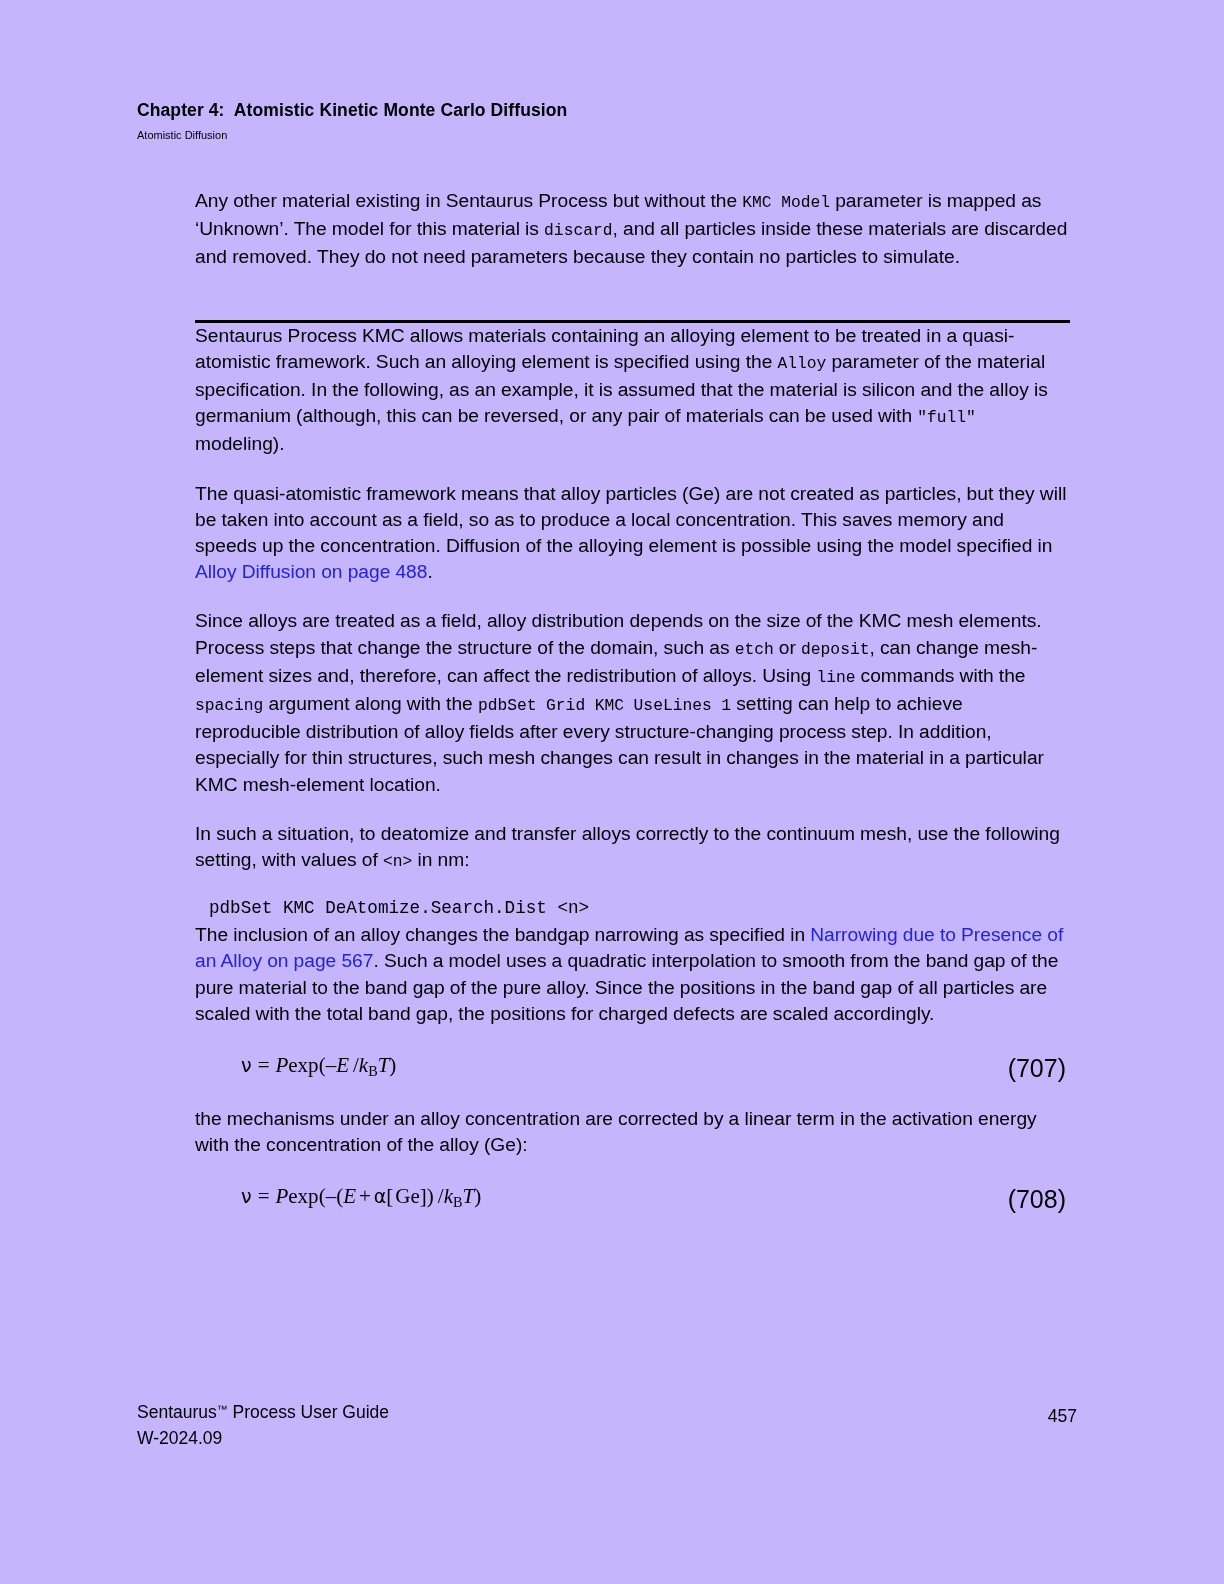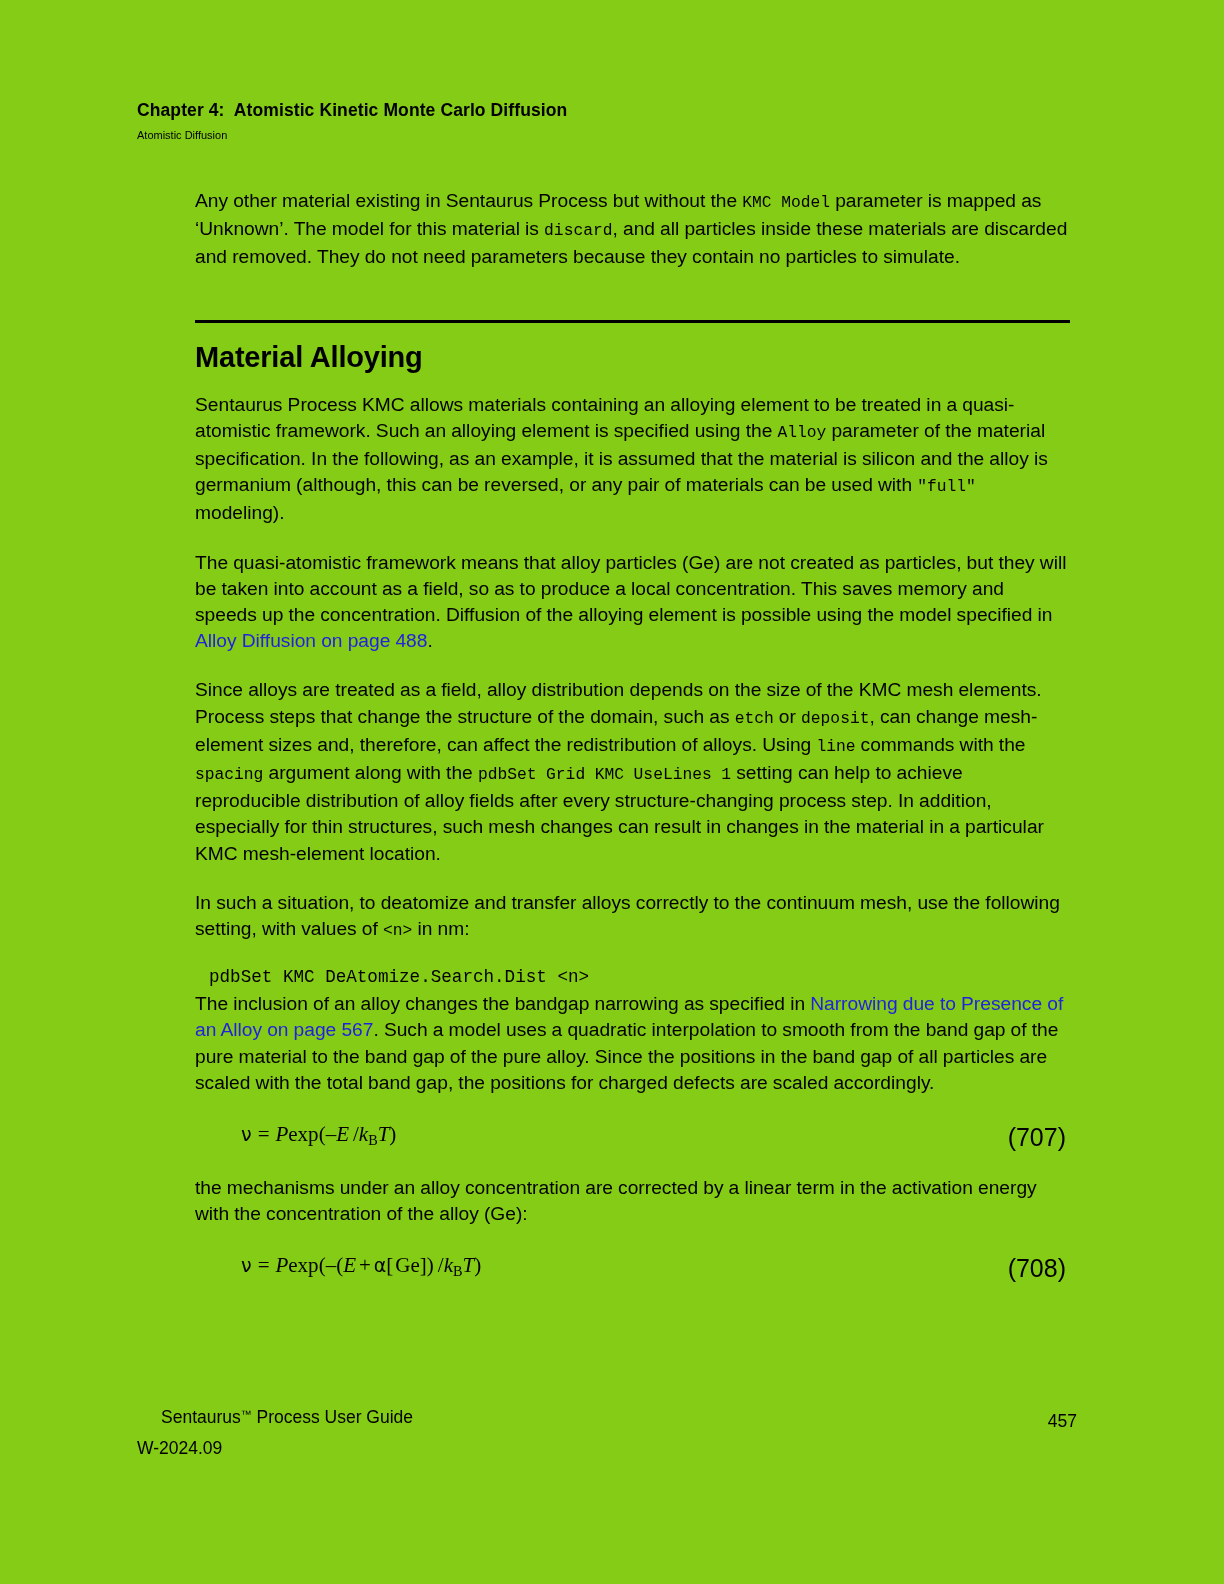--- a/index.html
+++ b/index.html
@@ -11,21 +11,21 @@
   body {
     font-family: "Liberation Sans", sans-serif;
     color: #000000;
     -webkit-font-smoothing: antialiased;
   }
   .page {
     position: relative;
     width: 1224px;
     height: 1584px;
     margin: 0 auto;
-    background: #84cc16;
+    background: #c4b5fd;
     overflow: hidden;
     box-sizing: border-box;
   }
 
   
   .running-header {
     position: absolute;
     left: 137px;
     top: 98px;
     width: 940px;
@@ -125,22 +125,21 @@
   
   .footer {
     position: absolute;
     left: 137px;
     top: 1396px;
     width: 940px;
   }
   .footer-row {
     position: relative;
     font-size: 17.5px;
-    line-height: 36px;
-    margin-left: 24px;
+    line-height: 26px;
   }
   .footer .guide-title { display: inline-block; }
   .footer .page-number {
     position: absolute;
     right: 0;
     top: 7px;
     font-size: 17.5px;
   }
   .footer .version { font-size: 17.5px; line-height: 26px; }
   sup.tm { font-size: 0.62em; vertical-align: 0.42em; }
@@ -154,21 +153,20 @@
     <div class="chapter-line">Chapter 4:  Atomistic Kinetic Monte Carlo Diffusion</div>
     <div class="section-line">Atomistic Diffusion</div>
   </div>
 
   <div class="body-col">
 
     <p class="para"><span>Any other material existing in Sentaurus Process but without the </span><code class="mono">KMC Model</code><span> parameter is mapped as ‘Unknown’. The model for this material is </span><code class="mono">discard</code><span>, and all particles inside these materials are discarded and removed. They do not need parameters because they contain no particles to simulate.</span></p>
 
     <div style="height:26px"></div>
     <hr class="section-rule">
-    <h1 class="section-title">Material Alloying</h1>
 
     <p class="para"><span>Sentaurus Process KMC allows materials containing an alloying element to be treated in a quasi-atomistic framework. Such an alloying element is specified using the </span><code class="mono">Alloy</code><span> parameter of the material specification. In the following, as an example, it is assumed that the material is silicon and the alloy is germanium (although, this can be reversed, or any pair of materials can be used with </span><code class="mono">"full"</code><span> modeling).</span></p>
 
     <p class="para"><span>The quasi-atomistic framework means that alloy particles (Ge) are not created as particles, but they will be taken into account as a field, so as to produce a local concentration. This saves memory and speeds up the concentration. Diffusion of the alloying element is possible using the model specified in </span><a class="xref" href="#">Alloy Diffusion on page 488</a><span>.</span></p>
 
     <p class="para"><span>Since alloys are treated as a field, alloy distribution depends on the size of the KMC mesh elements. Process steps that change the structure of the domain, such as </span><code class="mono">etch</code><span> or </span><code class="mono">deposit</code><span>, can change mesh-element sizes and, therefore, can affect the redistribution of alloys. Using </span><code class="mono">line</code><span> commands with the </span><code class="mono">spacing</code><span> argument along with the </span><code class="mono">pdbSet Grid KMC UseLines 1</code><span> setting can help to achieve reproducible distribution of alloy fields after every structure-changing process step. In addition, especially for thin structures, such mesh changes can result in changes in the material in a particular KMC mesh-element location.</span></p>
 
     <p class="para tight"><span>In such a situation, to deatomize and transfer alloys correctly to the continuum mesh, use the following setting, with values of </span><code class="mono">&lt;n&gt;</code><span> in nm:</span></p>
 
     <div class="code-block">

